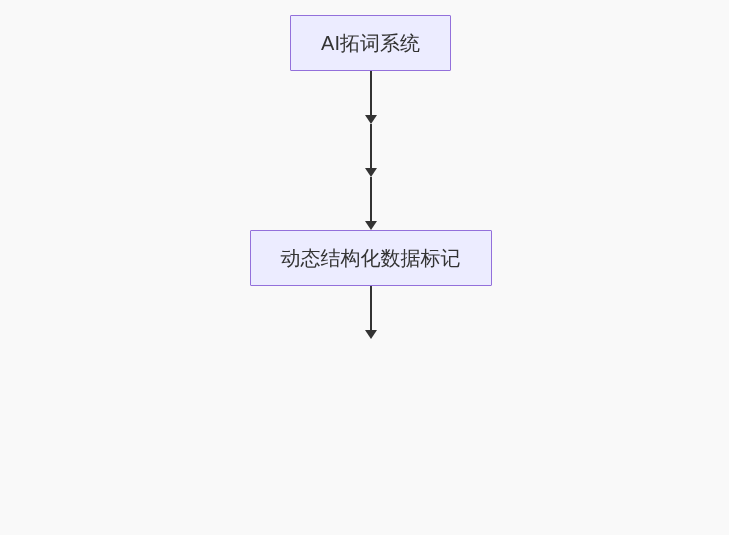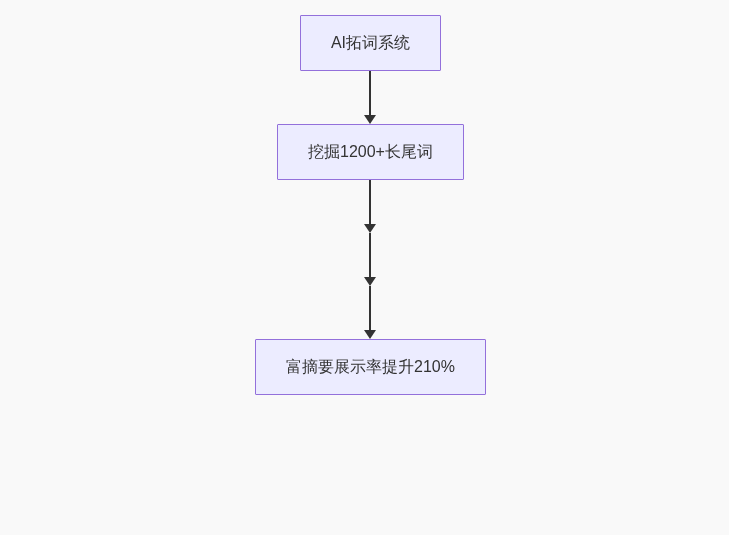--- a/index.html
+++ b/index.html
@@ -35,21 +35,21 @@
     background: var(--node-fill);
     border: 1px solid var(--node-border);
     height: 56px;
     padding: 0 30px;
     display: flex;
     align-items: center;
     justify-content: center;
     border-radius: 1px;
   }
   .node-label {
-    font-size: 16px;
+    font-size: 20px;
     color: var(--text);
     white-space: nowrap;
     line-height: 1;
   }
   .connector {
     height: 53px;
     display: flex;
     flex-direction: column;
     align-items: center;
   }
@@ -74,39 +74,36 @@
 
     <div class="node">
       <span class="node-label">AI拓词系统</span>
     </div>
 
     <div class="connector">
       <div class="line"></div>
       <div class="arrowhead"></div>
     </div>
 
-    <div class="node">
-      <span class="node-label">挖掘1200+长尾词</span>
-    </div>
-
-    <div class="connector">
-      <div class="line"></div>
-      <div class="arrowhead"></div>
-    </div>
-
 
     <div class="connector">
       <div class="line"></div>
       <div class="arrowhead"></div>
     </div>
 
 
     <div class="connector">
       <div class="line"></div>
       <div class="arrowhead"></div>
     </div>
 
     <div class="node">
-      <span class="node-label">富摘要展示率提升210%</span>
+      <span class="node-label">动态结构化数据标记</span>
     </div>
+
+    <div class="connector">
+      <div class="line"></div>
+      <div class="arrowhead"></div>
+    </div>
+
 
   </div>
 </div>
 
 </body></html>

